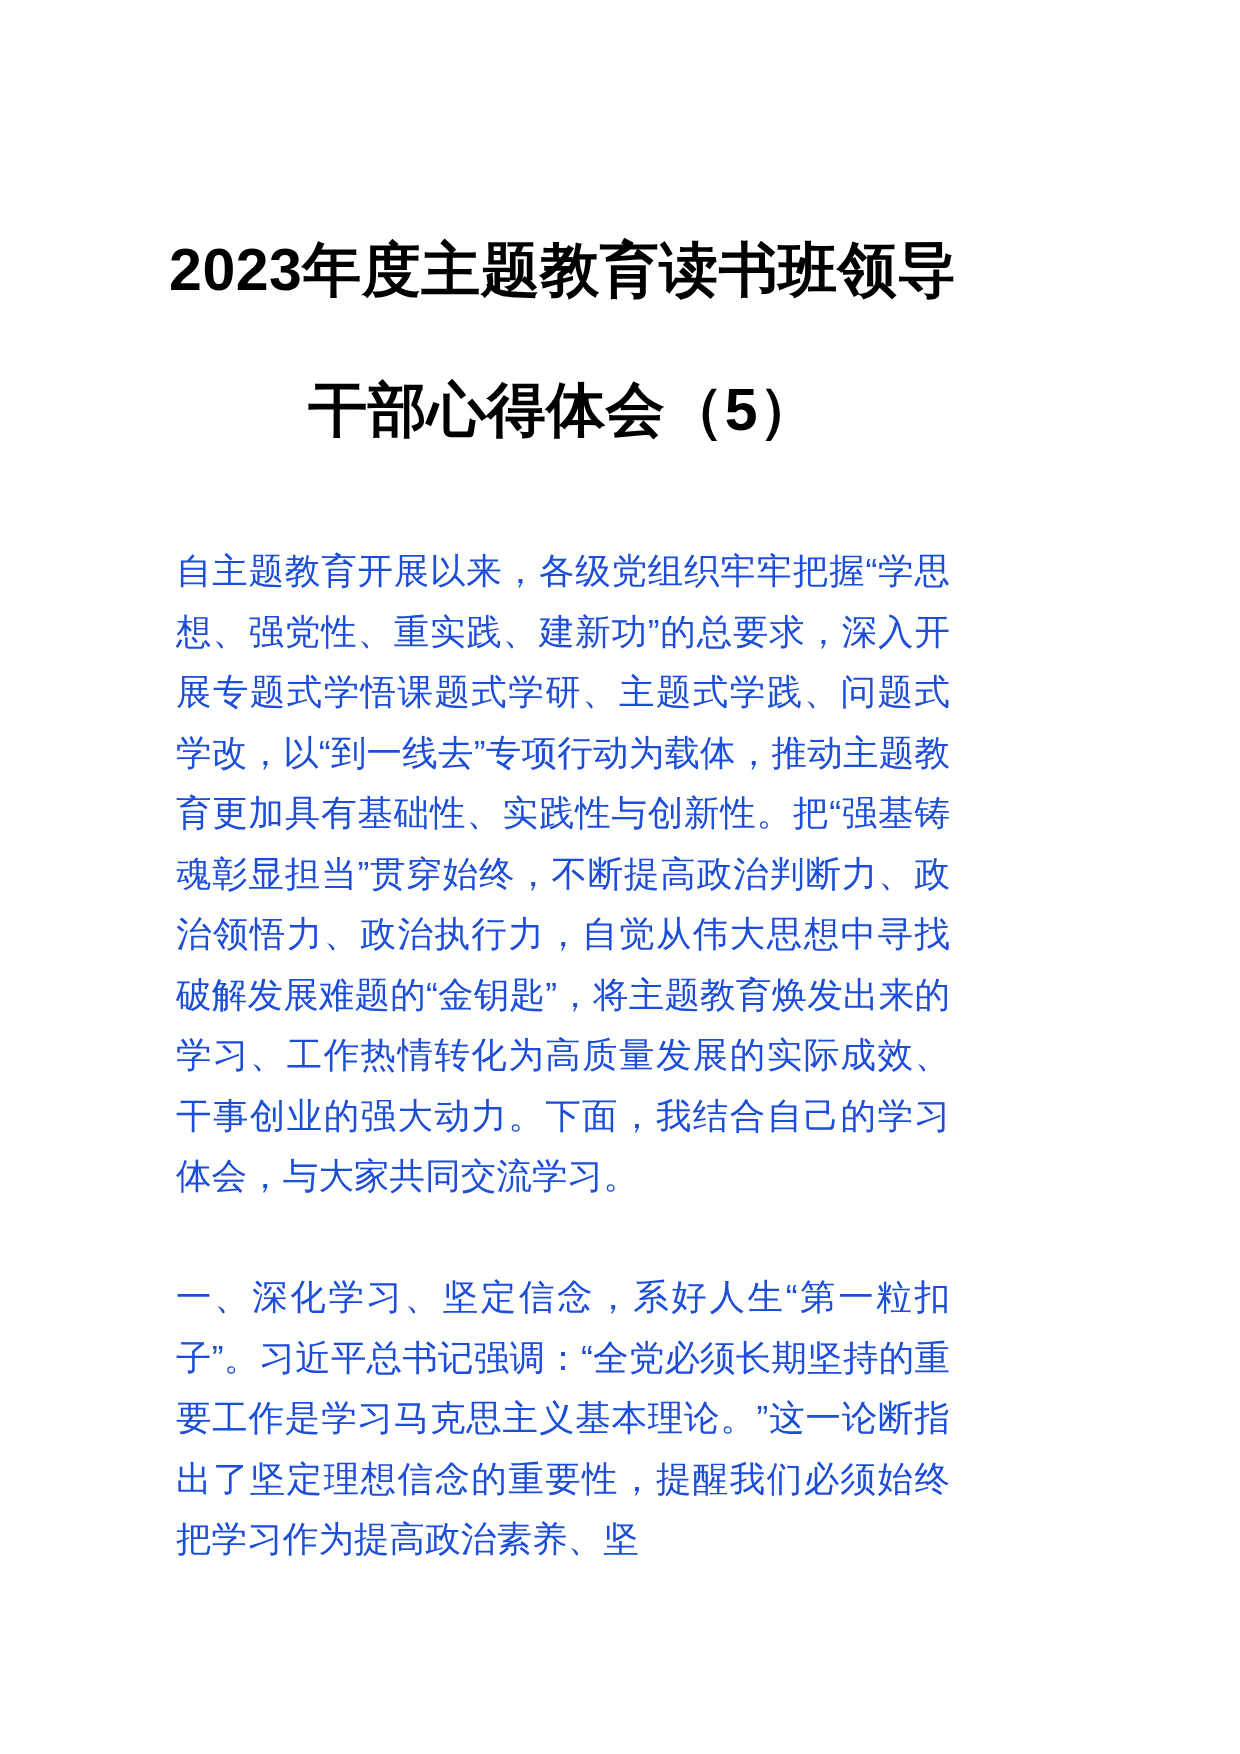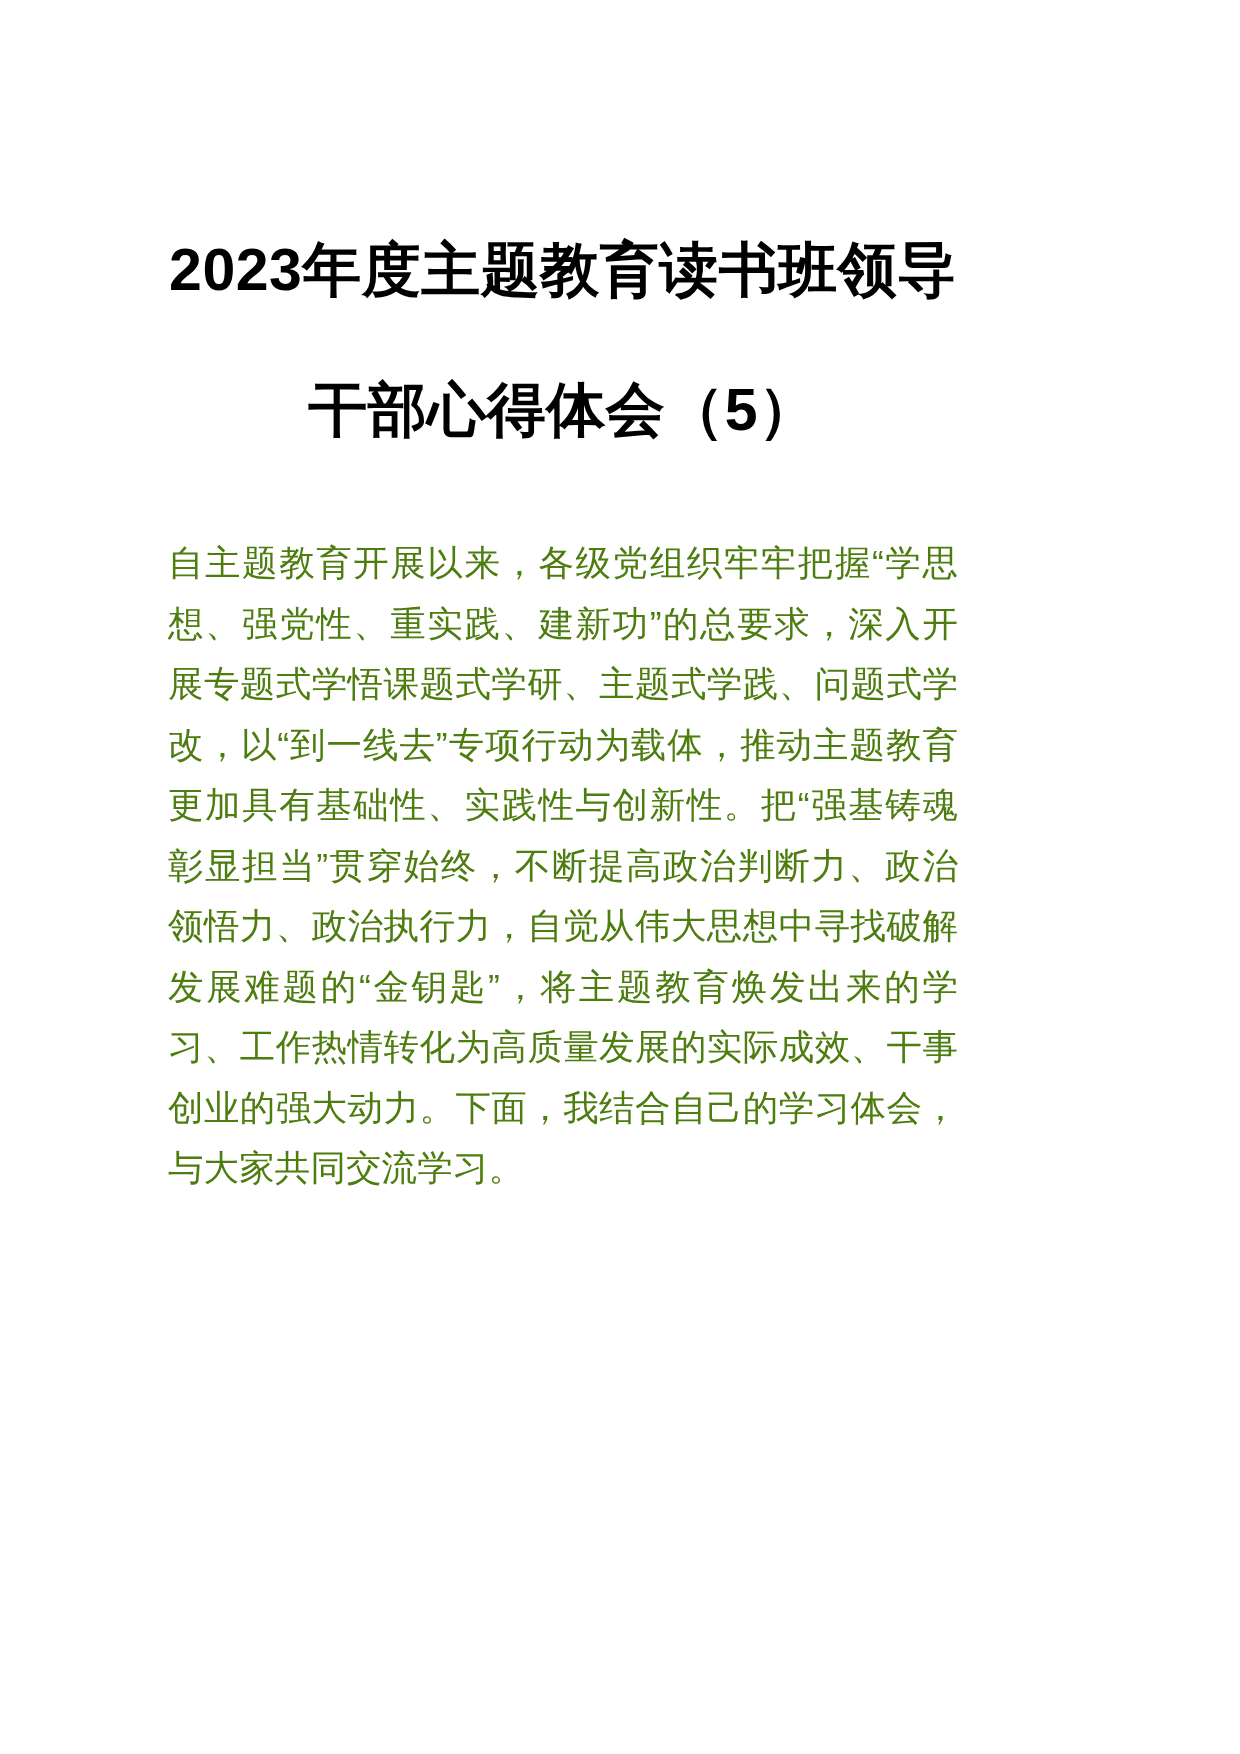--- a/index.html
+++ b/index.html
@@ -40,31 +40,32 @@
     top: 533px;
     width: 790px;
   }
   .para {
     font-size: 35.5px;
     line-height: 60.5px;
     letter-spacing: 0.1px;
     text-align: justify;
     text-justify: inter-ideograph;
     word-break: break-all;
-    color: #4d7c0f;
-    margin: 0;
+    color: #1d4ed8;
+    margin: 8px;
   }
   .para + .para {
     margin-top: 60.5px;
   }
 </style>
 </head>
 <body>
 
 <div class="page">
 
   <h1 class="doc-title">2023年度主题教育读书班领导干部心得体会（5）</h1>
 
   <div class="body-block">
     <p class="para">自主题教育开展以来，各级党组织牢牢把握“学思想、强党性、重实践、建新功”的总要求，深入开展专题式学悟课题式学研、主题式学践、问题式学改，以“到一线去”专项行动为载体，推动主题教育更加具有基础性、实践性与创新性。把“强基铸魂彰显担当”贯穿始终，不断提高政治判断力、政治领悟力、政治执行力，自觉从伟大思想中寻找破解发展难题的“金钥匙”，将主题教育焕发出来的学习、工作热情转化为高质量发展的实际成效、干事创业的强大动力。下面，我结合自己的学习体会，与大家共同交流学习。</p>
+    <p class="para">一、深化学习、坚定信念，系好人生“第一粒扣子”。习近平总书记强调：“全党必须长期坚持的重要工作是学习马克思主义基本理论。”这一论断指出了坚定理想信念的重要性，提醒我们必须始终把学习作为提高政治素养、坚</p>
   </div>
 
 </div>
 
 </body></html>

